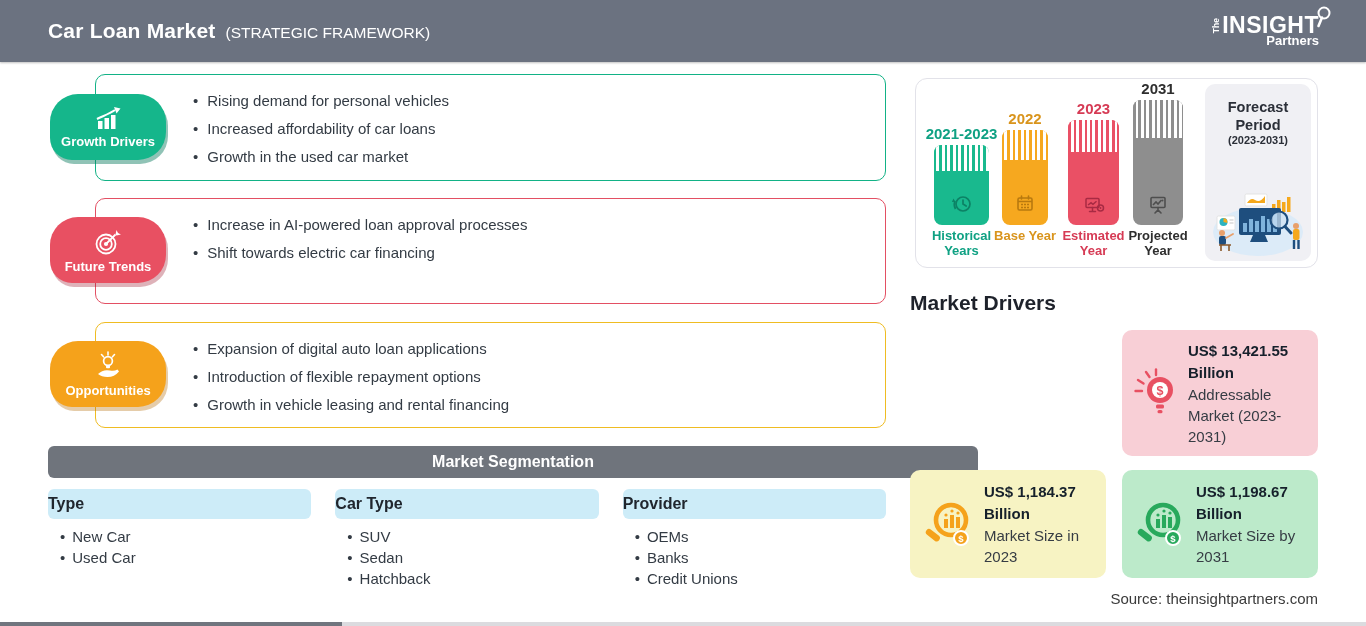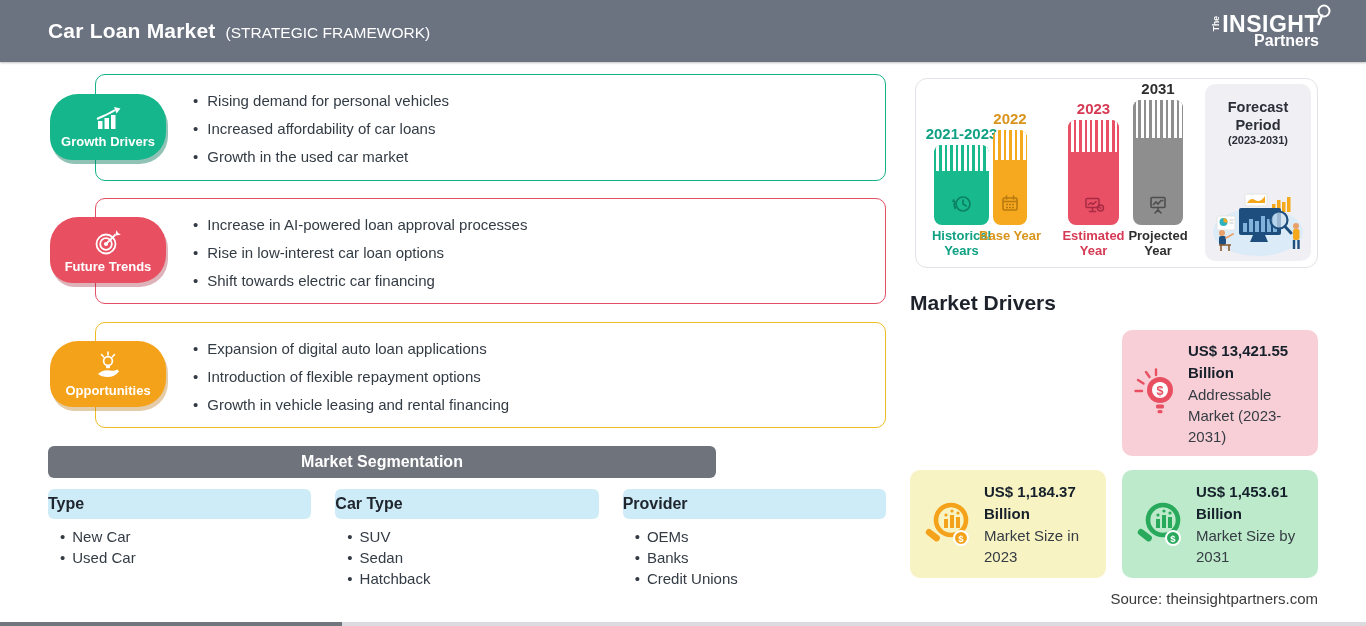--- a/index.html
+++ b/index.html
@@ -11,59 +11,59 @@
             display:flex; align-items:center; justify-content:space-between; padding:0 34px 0 48px;
             box-shadow:0 1px 2px rgba(0,0,0,.25); }
   .title-wrap { display:flex; align-items:baseline; gap:10px; color:#fff; }
   .title { font-size:21px; font-weight:bold; letter-spacing:.2px; }
   .subtitle { font-size:15.5px; font-weight:500; }
   .logo { display:flex; flex-direction:column; align-items:flex-end; color:#fff; }
   .logo-row { display:flex; align-items:center; }
   .logo-the { writing-mode:vertical-rl; transform:rotate(180deg); font-size:8.5px; font-weight:bold; line-height:1; margin-right:2px; }
   .logo-insight { font-size:23px; font-weight:bold; letter-spacing:.5px; line-height:1; }
   .logo-glass { margin-left:-5px; margin-top:-16px; }
-  .logo-partners { font-size:16px; font-weight:bold; margin-top:-4px; padding-right:13px; }
+  .logo-partners { font-size:13px; font-weight:bold; margin-top:-4px; padding-right:13px; }
 
   
   .sec-box { position:absolute; left:95px; width:791px; background:#fff; border-radius:10px; }
   .sec0 { top:74px;  height:107px; border:1.6px solid #12B286; }
   .sec1 { top:198px; height:106px; border:1.6px solid #E34F63; }
   .sec2 { top:322px; height:106px; border:1.6px solid #EFBC22; }
   .sec-box ul { list-style:none; padding:12px 0 0 97px; }
   .sec-box li { font-size:15px; color:#333B44; line-height:28px; }
   .sec-box li::before { content:"•"; margin-right:9px; color:#333B44; }
 
   .sec-badge { position:absolute; left:50px; width:116px; height:66px; z-index:2; color:#fff;
                display:flex; flex-direction:column; align-items:center; justify-content:center;
                border-radius:28px 28px 28px 22px; gap:2px; }
   .badge0 { top:94px;  background:#15B68B; box-shadow:2px 4px 0 rgba(9,122,93,.45); }
   .badge1 { top:217px; background:#E85062; box-shadow:2px 4px 0 rgba(160,35,55,.35); }
   .badge2 { top:341px; background:#F5A21B; box-shadow:2px 4px 0 rgba(180,110,10,.35); }
   .badge-label { font-size:13px; font-weight:bold; }
 
   
-  .seg-bar { position:absolute; left:48px; top:446px; width:668px; height:32px; background:#6F747C;
+  .seg-bar { position:absolute; left:48px; top:446px; width:930px; height:32px; background:#6F747C;
              border-radius:6px; color:#fff; font-size:16px; font-weight:bold; text-align:center; line-height:32px; }
   .seg-cols { position:absolute; left:48px; top:489px; width:838px; display:flex; gap:24px; }
   .seg-col { flex:1; }
   .seg-head { height:30px; background:#CDECF8; border-radius:6px; text-align:left; line-height:30px;
               font-size:16px; font-weight:bold; color:#20262E; }
   .seg-col ul { list-style:none; padding:7px 0 0 12px; }
   .seg-col li { font-size:15px; color:#333B44; line-height:21px; }
   .seg-col li::before { content:"•"; margin-right:7px; }
 
   
   .timeline { position:absolute; left:915px; top:78px; width:403px; height:190px; background:#fff;
               border:1.5px solid #E2E2E9; border-radius:12px; }
   .tbar { position:absolute; bottom:42px; border-radius:8px; overflow:visible; }
   .tbar-fill { width:100%; height:100%; border-radius:8px; overflow:hidden; display:flex; flex-direction:column; }
   .tbar-solid { flex:1; display:flex; align-items:flex-end; justify-content:center; padding-bottom:9px; }
   .stripes { flex:none; }
   .bar0 { left:18px;  width:55px; height:80px; }
-  .bar1 { left:77px;  width:34px; height:95px; }
+  .bar1 { left:86px;  width:46px; height:95px; }
   .bar2 { left:152px; width:51px; height:105px; }
   .bar3 { left:217px; width:50px; height:125px; }
   .bar0 .tbar-fill { background:#19B98E; } .bar0 .stripes { height:26px; background:repeating-linear-gradient(90deg,#19B98E 0 2.5px,#fff 2.5px 5.5px); }
   .bar1 .tbar-fill { background:#F6A81F; } .bar1 .stripes { height:30px; background:repeating-linear-gradient(90deg,#F6A81F 0 2.5px,#fff 2.5px 5.5px); }
   .bar2 .tbar-fill { background:#EA5065; } .bar2 .stripes { height:32px; background:repeating-linear-gradient(90deg,#EA5065 0 2.5px,#fff 2.5px 5.5px); }
   .bar3 .tbar-fill { background:#8E8E8E; } .bar3 .stripes { height:38px; background:repeating-linear-gradient(90deg,#8E8E8E 0 2.5px,#fff 2.5px 5.5px); }
   .tbar-year { position:absolute; bottom:calc(100% + 3px); left:50%; transform:translateX(-50%);
                white-space:nowrap; font-size:15px; font-weight:bold; }
   .tbar-label { position:absolute; top:calc(100% + 3px); left:50%; transform:translateX(-50%);
                 width:84px; text-align:center; font-size:13px; font-weight:bold; line-height:15px; }
@@ -134,21 +134,20 @@
       <rect x="18" y="9" width="4.5" height="14" fill="#fff"></rect>
       <path d="M4 13 C10 10 16 8 22 4" stroke="#fff" stroke-width="2" fill="none"></path>
       <path d="M21 1 L27.5 2.5 L23.5 7.5 Z" fill="#fff"></path>
     </svg>
     <span class="badge-label">Growth Drivers</span>
   </div>
 
   <div class="sec-box sec1">
     <ul>
       <li>Increase in AI-powered loan approval processes</li>
-      <li>Rise in low-interest car loan options</li>
       <li>Shift towards electric car financing</li>
     </ul>
   </div>
   <div class="sec-badge badge1">
     <svg width="30" height="30" viewBox="0 0 30 30">
       <circle cx="13" cy="17" r="9.5" stroke="#fff" stroke-width="1.8" fill="none"></circle>
       <circle cx="13" cy="17" r="5.8" stroke="#fff" stroke-width="1.8" fill="none"></circle>
       <circle cx="13" cy="17" r="2.1" fill="#fff"></circle>
       <path d="M13 17 L22.5 7.5" stroke="#fff" stroke-width="1.8"></path>
       <path d="M22.5 7.5 l1 -4.5 l1.5 3 l3 1.5 l-4.5 1 z" fill="#fff"></path>
@@ -366,21 +365,21 @@
         <rect x="35" y="18" width="4" height="11" fill="currentColor"></rect>
         <circle cx="25" cy="16" r="1.6" fill="currentColor"></circle>
           <circle cx="31" cy="12" r="1.6" fill="currentColor"></circle>
           <circle cx="37" cy="14" r="1.6" fill="currentColor"></circle>
         <rect x="4" y="33" width="16" height="6.5" rx="3.2" fill="currentColor" transform="rotate(38 12 36)"></rect>
         <circle cx="40" cy="39" r="7" fill="currentColor" stroke="#fff" stroke-width="2"></circle>
         <text x="40" y="43" font-size="9.5" font-weight="bold" fill="#fff" text-anchor="middle" font-family="Liberation Sans, sans-serif">$</text>
       </svg>
     </div>
     <div class="card-text">
-      <span class="card-value">US$ 1,453.61 Billion</span>
+      <span class="card-value">US$ 1,198.67 Billion</span>
       <span class="card-label">Market Size by 2031</span>
     </div>
   </div>
 
   <div class="source">Source: theinsightpartners.com</div>
 
   <div class="scrollbar">
     <div class="scroll-thumb"></div>
   </div>
 

